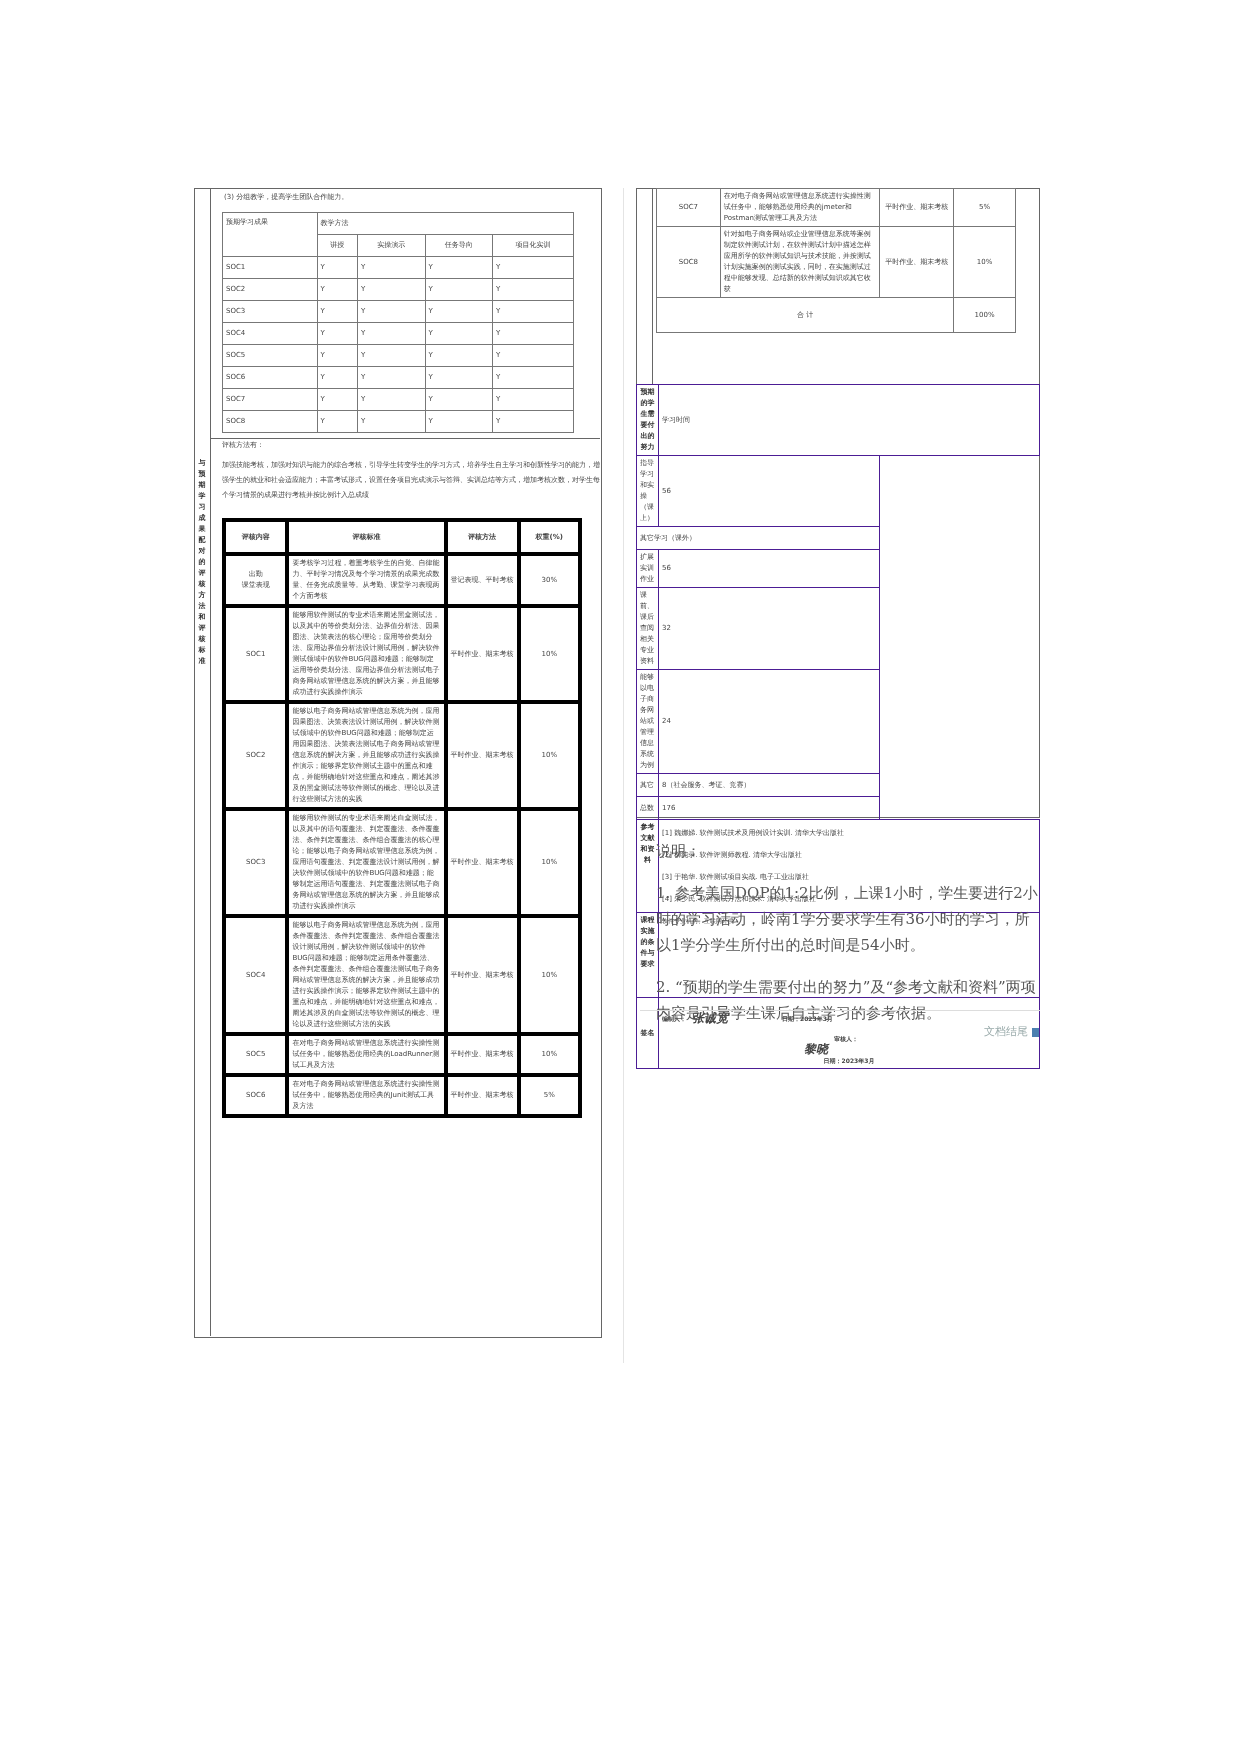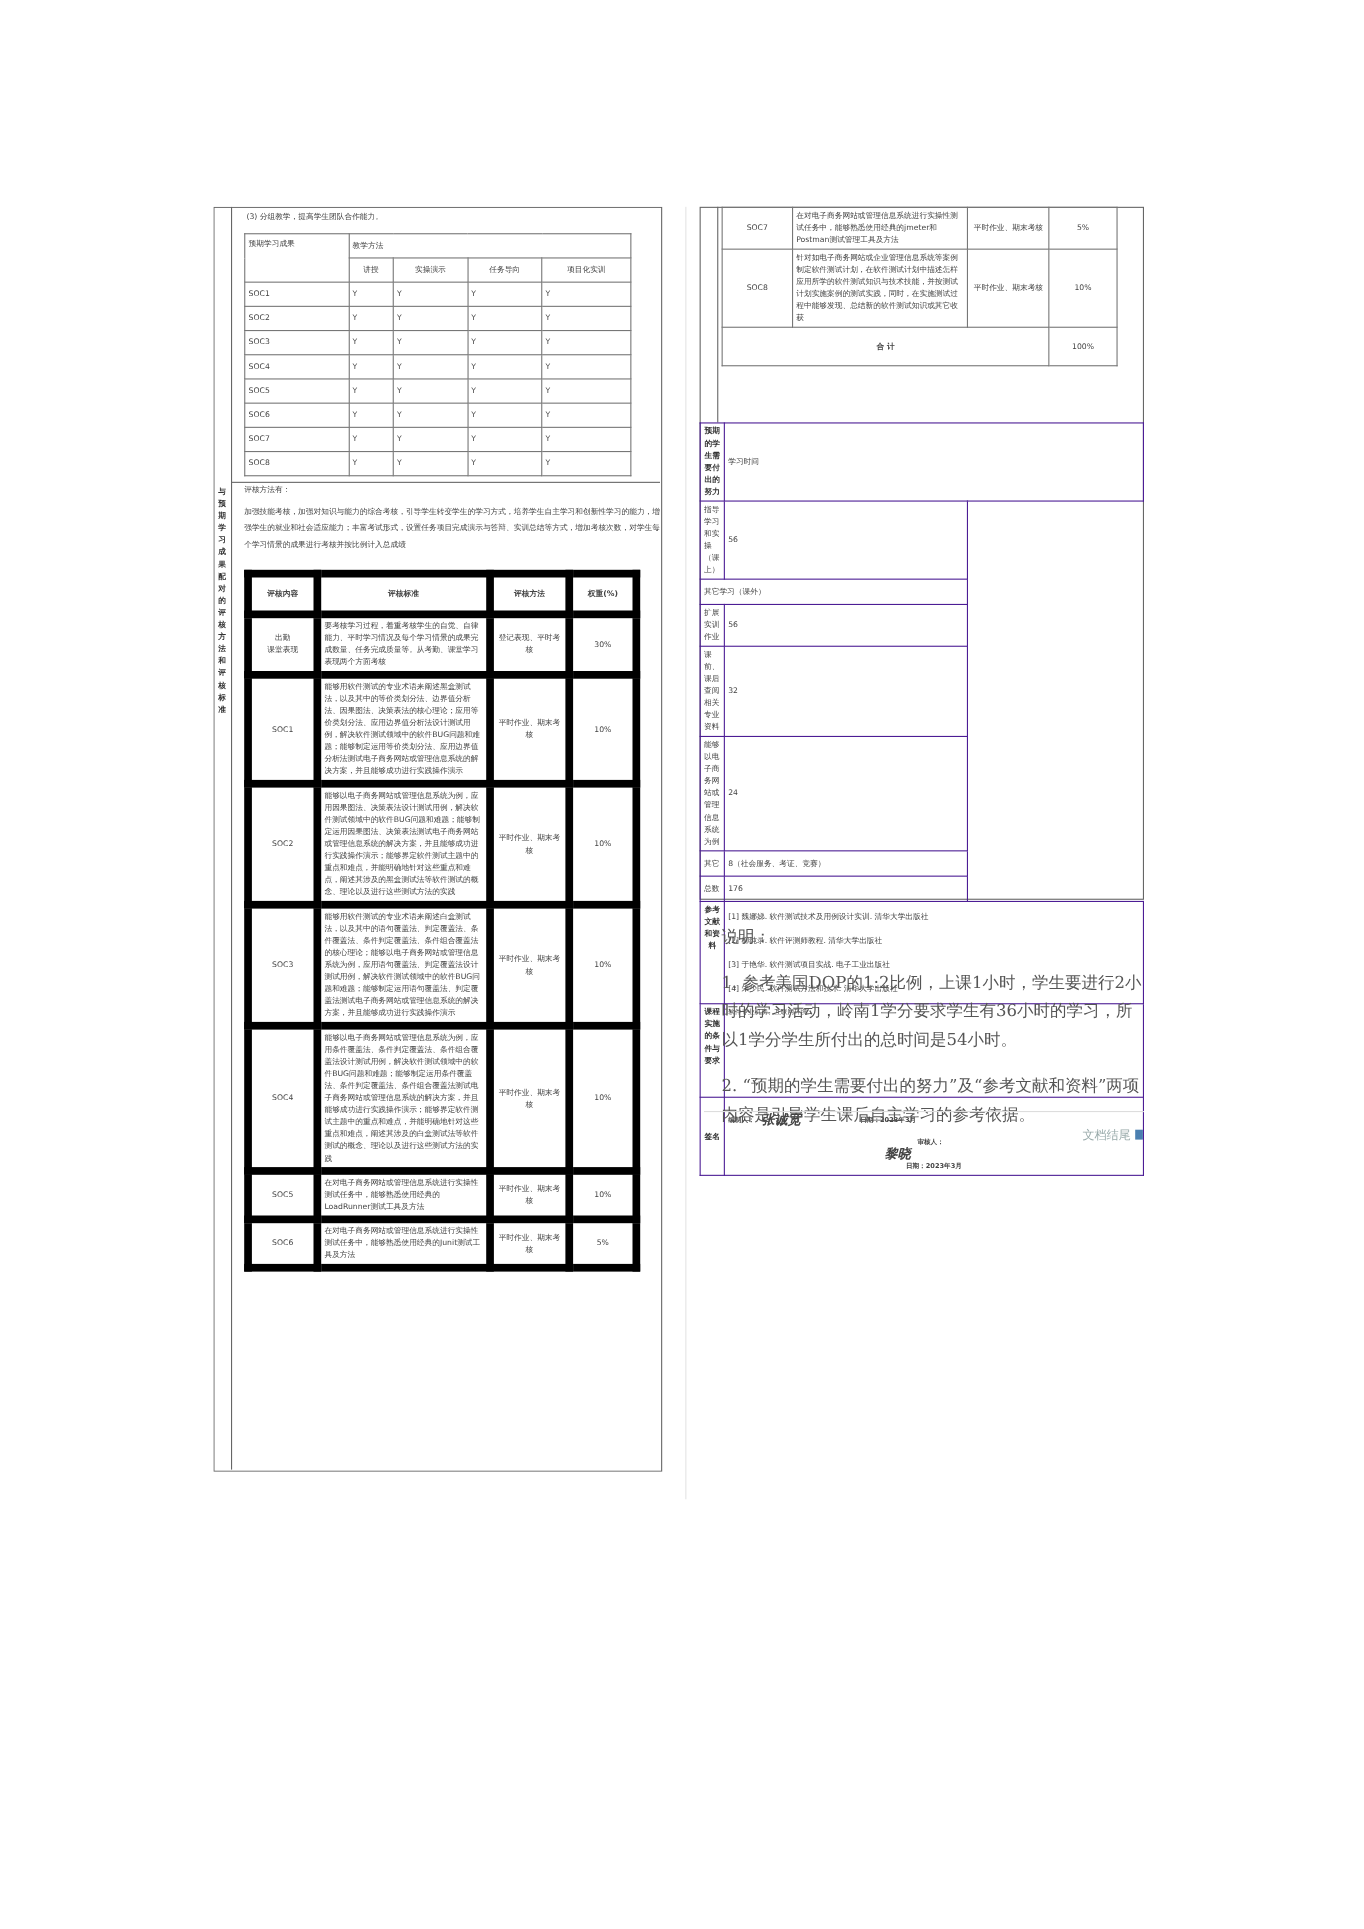--- a/index.html
+++ b/index.html
@@ -16,21 +16,21 @@
                 width:12px; word-break:break-all; text-align:center; }
   
   #teach-table { position:absolute; left:28px; top:24px; width:352px; }
   #teach-table td { border:1px solid #777; height:21px; padding:0 3px; }
   #teach-table .center { text-align:center; }
   .intro-line { position:absolute; left:30px; top:4px; font-size:7px; color:#444; }
   
   .assess-title { position:absolute; left:28px; top:252px; font-size:7px; color:#444; }
   .assess-para { position:absolute; left:28px; top:270px; width:380px; font-size:7px; line-height:15px; color:#444; }
   #assess-table { position:absolute; left:28px; top:330px; width:360px; }
-  #assess-table td, #assess-table th { border:7px solid #000000; padding:2px 3px; }
+  #assess-table td, #assess-table th { border:4px solid #000000; padding:2px 3px; }
   #assess-table th { font-weight:bold; height:26px; text-align:center; }
   #assess-table td.c { text-align:center; }
   
   #r-assess-table { position:absolute; left:20px; top:0px; width:360px; }
   #r-assess-table td { border:1px solid #777; padding:2px 3px; }
   #r-assess-table td.c { text-align:center; }
   #effort-table { position:absolute; left:0; top:196px; width:404px; }
   #effort-table td { border:1px solid #4c1d95; padding:2px 3px; height:18px; }
   .note { position:absolute; left:640px; top:822px; width:420px; font-family:"DejaVu Serif", serif;
           font-size:15px; line-height:26px; color:#555; }
@@ -116,21 +116,21 @@
         <tr>
           <td>SOC8</td>
           <td>Y</td>
           <td>Y</td>
           <td>Y</td>
           <td>Y</td>
         </tr>
       </tbody>
   </table>
 
-  <div style="position:absolute;left:2px;top:254px;width:12px;" class="side-label">与预期学习成果配对的评核方法和评核标准</div>
+  <div style="position:absolute;left:2px;top:270px;width:12px;" class="side-label">与预期学习成果配对的评核方法和评核标准</div>
   <div class="assess-title">评核方法有：</div>
   <div class="assess-para">加强技能考核，加强对知识与能力的综合考核，引导学生转变学生的学习方式，培养学生自主学习和创新性学习的能力，增强学生的就业和社会适应能力；丰富考试形式，设置任务项目完成演示与答辩、实训总结等方式，增加考核次数，对学生每个学习情景的成果进行考核并按比例计入总成绩</div>
 
   <table id="assess-table">
     <colgroup>
         <col style="width:64px">
         <col style="width:160px">
         <col style="width:74px">
         <col style="width:62px">
       </colgroup>
@@ -212,21 +212,21 @@
         </tr>
         <tr>
           <td class="c" style="white-space:pre-line">SOC8</td>
           <td>针对如电子商务网站或企业管理信息系统等案例制定软件测试计划，在软件测试计划中描述怎样应用所学的软件测试知识与技术技能，并按测试计划实施案例的测试实践，同时，在实施测试过程中能够发现、总结新的软件测试知识或其它收获</td>
           <td class="c">平时作业、期末考核</td>
           <td class="c">10%</td>
         </tr>
       </tbody>
     <tbody>
         <tr>
-      <td colspan="3" class="c" style="height:30px;font-weight:bold;">合 计</td>
+      <td colspan="3" class="c" style="height:30px;font-weight:normal;">合 计</td>
       <td class="c">100%</td>
     </tr>
   </tbody>
     </table>
 
   <table id="effort-table">
     <colgroup>
         <col style="width:22px">
         <col style="width:222px">
         <col style="width:160px">

